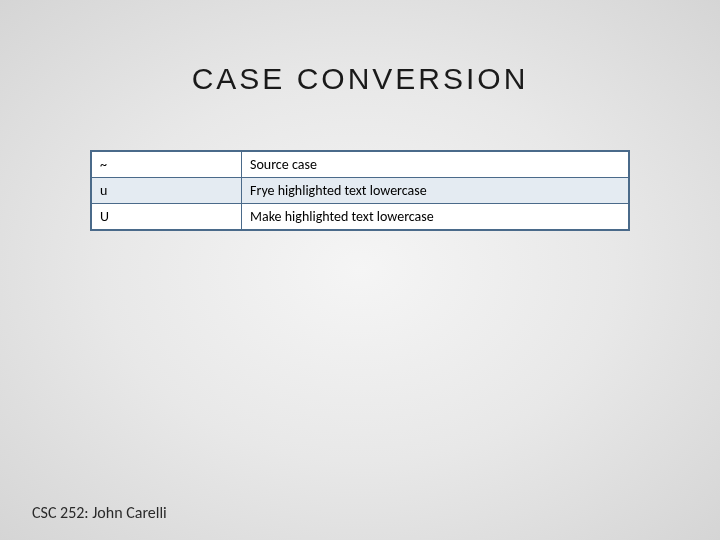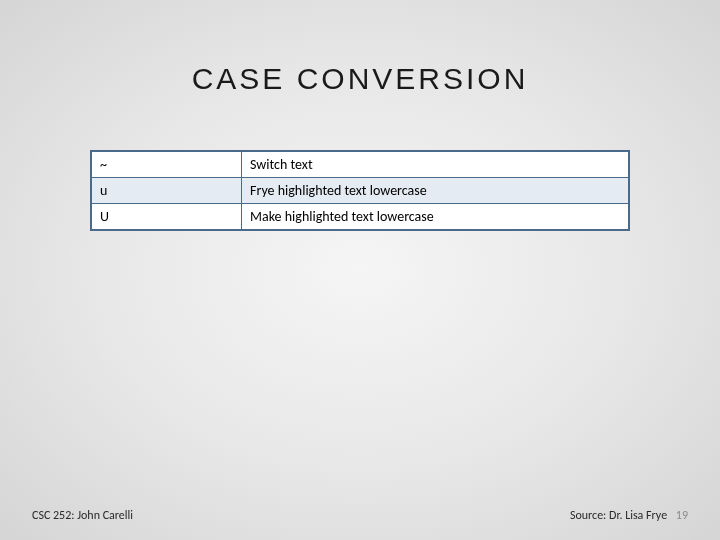--- a/index.html
+++ b/index.html
@@ -48,21 +48,21 @@
     height: 26px;
   }
   tr:nth-child(odd) td { background: #ffffff; }
   tr:nth-child(even) td { background: #e4ebf2; }
   td.key { width: 150px; }
   td.desc { }
   .footer-left {
     position: absolute;
     bottom: 18px;
     left: 32px;
-    font-size: 12px;
+    font-size: 16px;
     color: #2a2a2a;
   }
   .footer-right {
     position: absolute;
     bottom: 18px;
     right: 32px;
     font-size: 12px;
     color: #2a2a2a;
   }
   .footer-right .src { margin-right: 6px; }
@@ -72,32 +72,28 @@
 <body>
 
 <div class="slide">
   <h1 class="title">CASE CONVERSION</h1>
 
   <div class="table-wrap">
     <table>
       <tbody>
           <tr>
         <td class="key">~</td>
-        <td class="desc">Switch text</td>
+        <td class="desc">Source case</td>
       </tr>
       <tr>
         <td class="key">u</td>
         <td class="desc">Frye highlighted text lowercase</td>
       </tr>
       <tr>
         <td class="key">U</td>
         <td class="desc">Make highlighted text lowercase</td>
       </tr>
     </tbody>
       </table>
   </div>
 
   <div class="footer-left">CSC 252: John Carelli</div>
-  <div class="footer-right">
-    <span class="src">Source: Dr. Lisa Frye</span>
-    <span class="pn">19</span>
-  </div>
 </div>
 
 </body></html>

